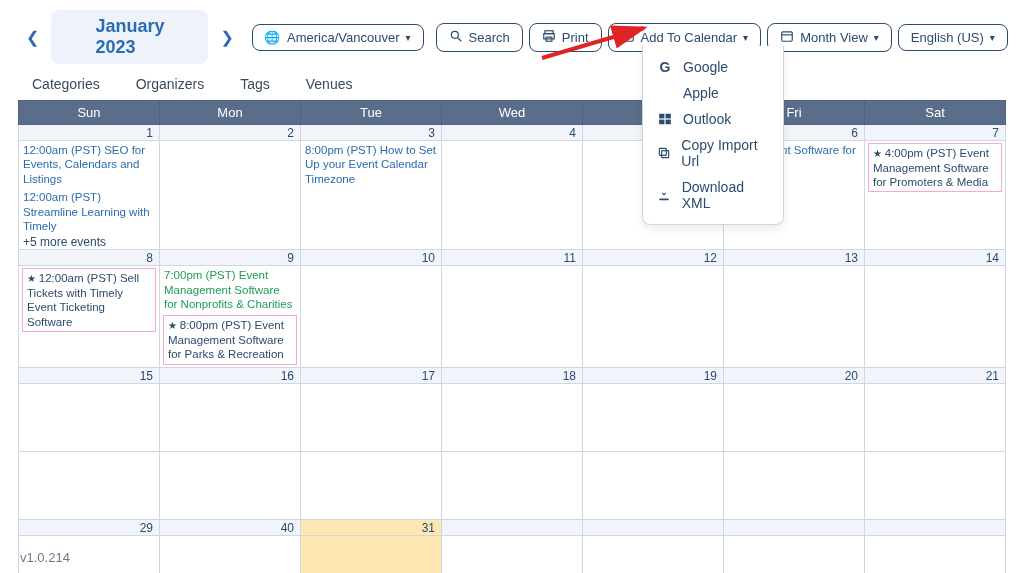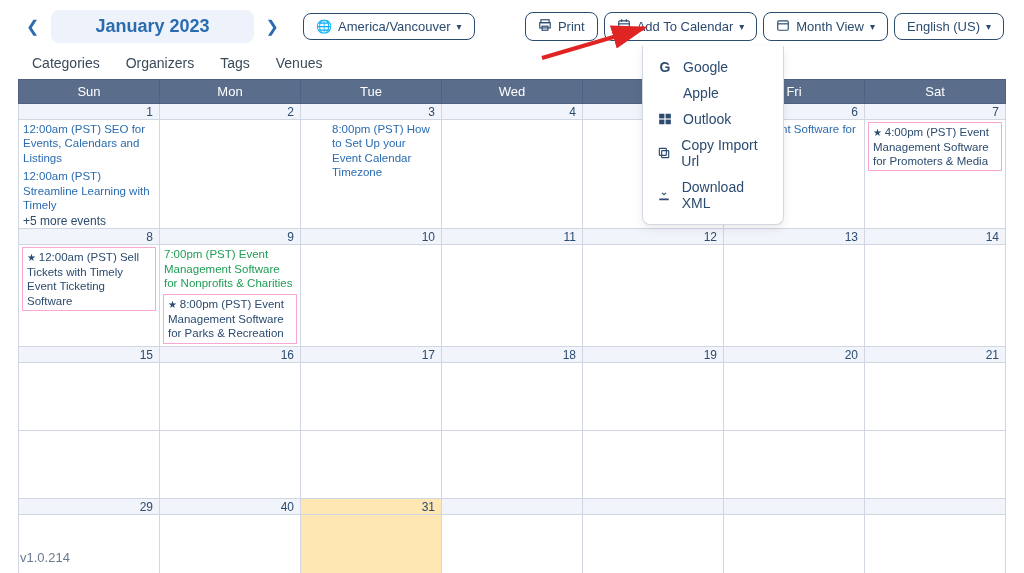--- a/index.html
+++ b/index.html
@@ -24,21 +24,21 @@
   }
   .btn {
     border: 1px solid #2b4b6f; border-radius: 8px;
     padding: 5px 12px; font-size: 13px; color: #2b4b6f;
     display: inline-flex; align-items: center; gap: 6px;
     background: #fff; cursor: pointer; white-space: nowrap;
   }
   .btn .caret { font-size: 10px; color: #2b4b6f; }
   .spacer { flex: 1; }
   .filters {
-    display: flex; gap: 26px; padding: 8px 24px 8px 32px;
+    display: flex; gap: 36px; padding: 8px 24px 8px 32px;
     color: #3b4a5a; font-size: 14px;
   }
   .filters span { cursor: pointer; }
   .cal {
     width: 988px; margin: 0 18px; border-collapse: collapse; table-layout: fixed;
     border: 1px solid #d0d7e2;
   }
   .cal th {
     background: #5a6d8a; color: #fff; font-weight: 500;
     padding: 4px 0; font-size: 13px; border: 1px solid #4e6181; margin-top: 36px;
@@ -86,20 +86,29 @@
   <span class="nav-arrow">❮</span>
   <span class="title-pill">January 2023</span>
   <span class="nav-arrow">❯</span>
   <span style="width:6px"></span>
   <span class="btn">
     <span>🌐</span>
     <span>America/Vancouver</span>
     <span class="caret">▾</span>
   </span>
   <span class="spacer"></span>
+  <span class="btn">
+    <span>
+      <svg class="icon" viewBox="0 0 24 24" fill="none" stroke="#2b4b6f" stroke-width="2">
+          <circle cx="10" cy="10" r="6"></circle>
+          <line x1="15" y1="15" x2="21" y2="21"></line>
+        </svg>
+    </span>
+    <span>Search</span>
+  </span>
   <span class="btn">
     <span>
       <svg class="icon" viewBox="0 0 24 24" fill="none" stroke="#2b4b6f" stroke-width="2">
           <rect x="5" y="3" width="14" height="5"></rect>
           <rect x="3" y="8" width="18" height="9"></rect>
           <rect x="7" y="14" width="10" height="7"></rect>
         </svg>
     </span>
     <span>Print</span>
   </span>
@@ -174,21 +183,21 @@
           <div class="daynum">7</div>
         </td>
       </tr>
       <tr>
         <td style="height: 92px;">
           <div class="event">12:00am (PST) SEO for Events, Calendars and Listings</div>
           <div class="event">12:00am (PST) Streamline Learning with Timely</div>
           <div class="more">+5 more events</div>
         </td>
         <td style="height: 92px;"></td>
-        <td style="height: 92px; padding-left: 27px;">
+        <td style="height: 92px;">
           <div class="event">8:00pm (PST) How to Set Up your Event Calendar Timezone</div>
         </td>
         <td style="height: 92px;"></td>
         <td style="height: 92px;"></td>
         <td style="height: 92px;">
           <div class="event">T) Event
 ent Software for
 s</div>
         </td>
         <td style="height: 92px;">

